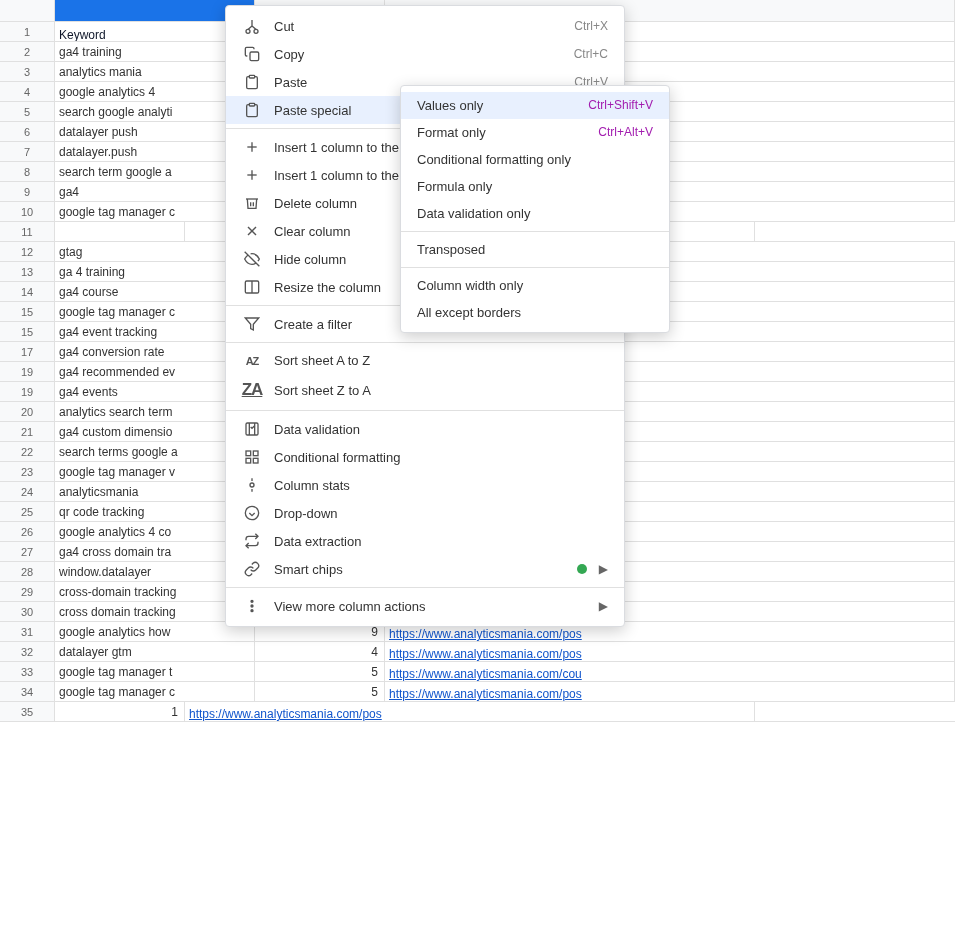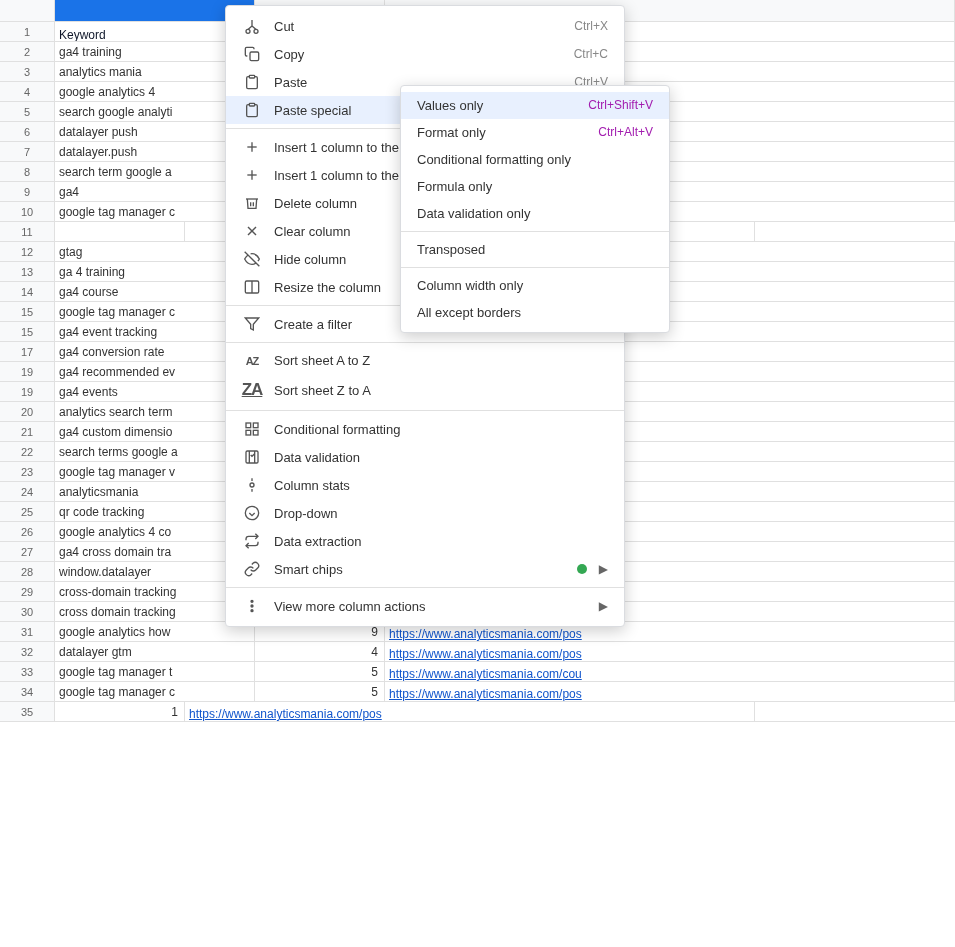--- a/index.html
+++ b/index.html
@@ -488,44 +488,44 @@
     <span class="icon">
           <span style="font-size:17px;font-weight:bold;letter-spacing:-1px;color:#555;text-decoration:underline;">ZA</span>
         </span>
     <span class="label">Sort sheet Z to A</span>
 
   </div>
       <div class="menu-divider"></div>
       <div class="menu-item">
     <span class="icon">
           <svg width="16" height="16" viewBox="0 0 24 24" fill="none" stroke="#555" stroke-width="2">
+            <rect x="3" y="3" width="18" height="18" rx="2"></rect>
+            <line x1="8" y1="3" x2="8" y2="21"></line>
+            <line x1="16" y1="3" x2="16" y2="21"></line>
+            <polyline points="10 9 12 11 16 7"></polyline>
+          </svg>
+        </span>
+    <span class="label">Data validation</span>
+
+  </div>
+      <div class="menu-item">
+    <span class="icon">
+          <svg width="16" height="16" viewBox="0 0 24 24" fill="none" stroke="#555" stroke-width="2">
             <rect x="3" y="3" width="7" height="7"></rect>
             <rect x="14" y="3" width="7" height="7"></rect>
             <rect x="3" y="14" width="7" height="7"></rect>
             <rect x="14" y="14" width="7" height="7"></rect>
           </svg>
         </span>
     <span class="label">Conditional formatting</span>
 
   </div>
       <div class="menu-item">
     <span class="icon">
           <svg width="16" height="16" viewBox="0 0 24 24" fill="none" stroke="#555" stroke-width="2">
-            <rect x="3" y="3" width="18" height="18" rx="2"></rect>
-            <line x1="8" y1="3" x2="8" y2="21"></line>
-            <line x1="16" y1="3" x2="16" y2="21"></line>
-            <polyline points="10 9 12 11 16 7"></polyline>
-          </svg>
-        </span>
-    <span class="label">Data validation</span>
-
-  </div>
-      <div class="menu-item">
-    <span class="icon">
-          <svg width="16" height="16" viewBox="0 0 24 24" fill="none" stroke="#555" stroke-width="2">
             <circle cx="12" cy="12" r="3"></circle>
             <line x1="12" y1="2" x2="12" y2="6"></line>
             <line x1="12" y1="18" x2="12" y2="22"></line>
           </svg>
         </span>
     <span class="label">Column stats</span>
 
   </div>
       <div class="menu-item">
     <span class="icon">

